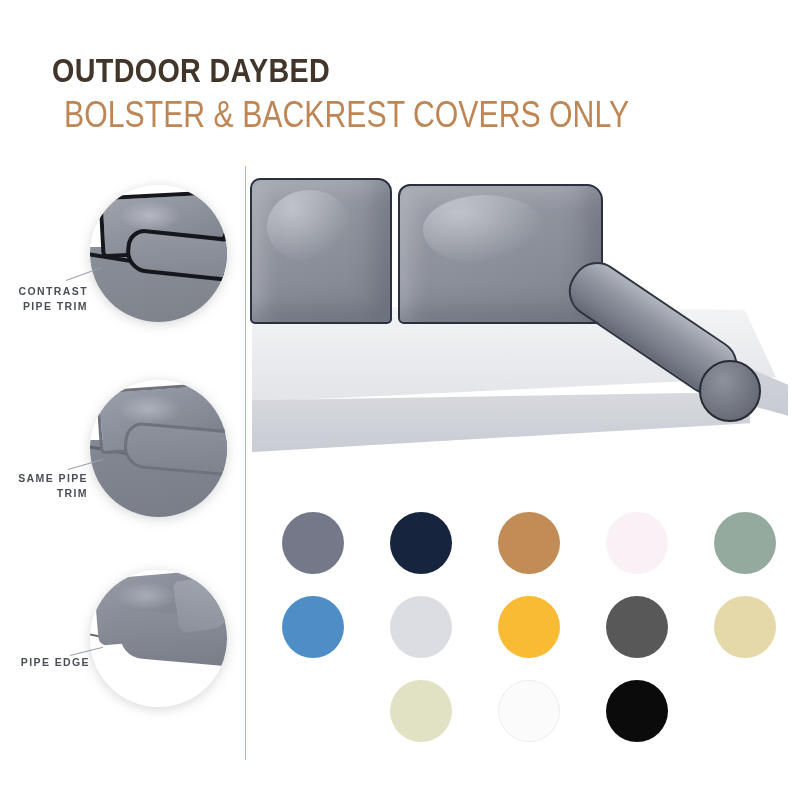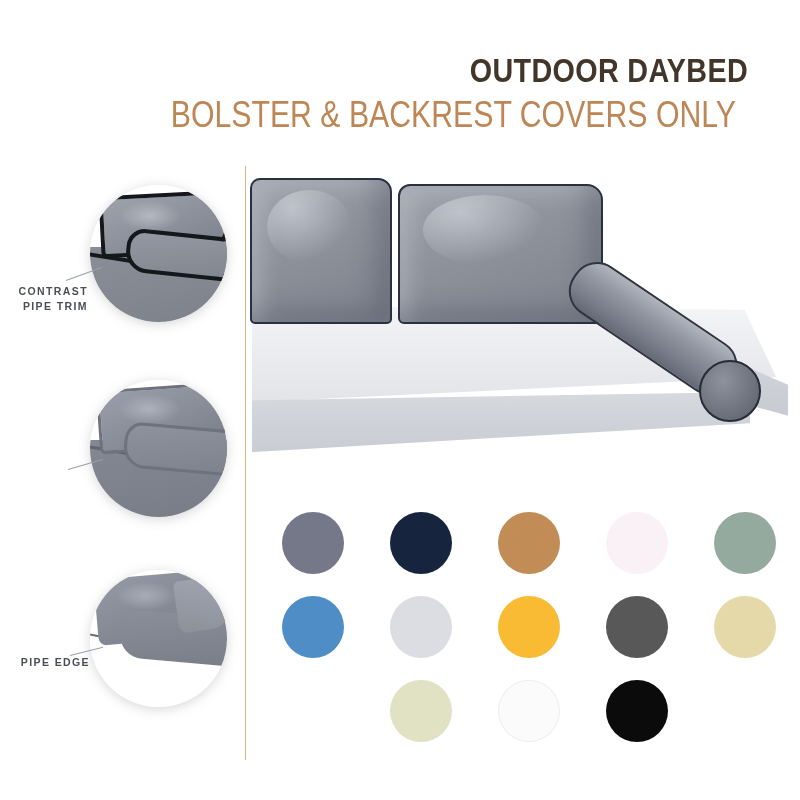--- a/index.html
+++ b/index.html
@@ -6,21 +6,21 @@
   html,body { width:800px; height:800px; }
   body {
     background:#ffffff;
     font-family:"Liberation Sans", sans-serif;
     position:relative;
     overflow:hidden;
   }
 
   
   #header { position:absolute; left:0; top:0; width:800px; height:150px;
-            text-align:right; }
+            text-align:left; }
   #title {
     position:absolute; left:0; top:52px; width:800px;
     font-family:"Liberation Sans", sans-serif;
     font-size:33px; font-weight:bold; letter-spacing:0.4px;
     color:#42362b;
     transform:scaleX(0.87); transform-origin:center top;
     white-space:nowrap;
   }
   #subtitle {
     position:absolute; left:0; top:94px; width:800px;
@@ -144,20 +144,22 @@
   <div class="feature-circle" style="left:90px; top:5px; width:137px; height:137px;">
     <div class="fab" style="left:0;top:0;width:137px;height:137px;background:#ffffff;"></div>
     <div class="fab" style="left:-5px;top:60px;width:152px;height:88px;background:linear-gradient(170deg,#838893,#767b86);"></div>
     <div class="fab" style="left:-8px;top:64px;width:175px;height:2.5px;background:#5f646e;transform:rotate(10deg);transform-origin:left center;"></div>
 
     <div class="fab" style="left:8px;top:6px;width:132px;height:64px;background:linear-gradient(160deg,#9a9eaa 0%,#868b96 60%,#777c87 100%);border:3.5px solid #6d727c;border-radius:4px 10px 32px 6px;transform:rotate(-4deg);"></div>
     <div class="fab" style="left:34px;top:46px;width:114px;height:46px;background:linear-gradient(170deg,#8e929d,#7d828c);border:3.5px solid #6d727c;border-radius:18px 4px 6px 22px;transform:rotate(5deg);"></div>
     <div class="fab" style="left:28px;top:14px;width:62px;height:30px;background:radial-gradient(ellipse,rgba(210,214,222,0.45),rgba(255,255,255,0) 72%);border-radius:50%;"></div>
   </div>
   <div class="leader" style="left:68px; top:94px; width:36px; transform:rotate(-16deg); transform-origin:left center;"></div>
+  <div class="feature-label" style="left:0px; top:96px; width:88px;">SAME PIPE
+TRIM</div>
 </div>
 
 <div class="feature" style="left:0px; top:565px;">
   <div class="feature-circle" style="left:90px; top:5px; width:137px; height:137px;">
     <div class="fab" style="left:0;top:0;width:137px;height:137px;background:#ffffff;"></div>
     <div class="fab" style="left:-5px;top:58px;width:152px;height:90px;background:linear-gradient(170deg,#7f848f,#727783;);"></div>
     <div class="fab" style="left:-8px;top:62px;width:175px;height:2px;background:#636872;transform:rotate(11deg);transform-origin:left center;"></div>
 
     <div class="fab" style="left:6px;top:4px;width:136px;height:66px;background:linear-gradient(160deg,#969aa6 0%,#828792 58%,#727783 100%);border-radius:6px 12px 34px 8px;transform:rotate(-5deg);"></div>
     <div class="fab" style="left:30px;top:44px;width:118px;height:48px;background:linear-gradient(170deg,#8a8f9a,#787d88);border-radius:20px 6px 8px 24px;transform:rotate(5deg);"></div>

